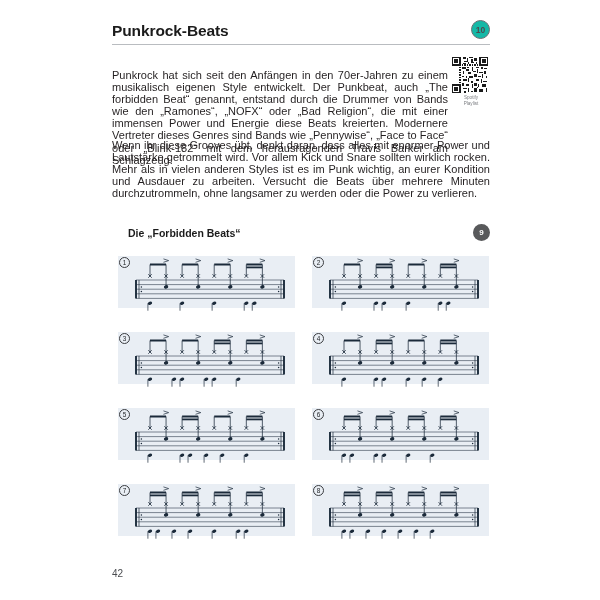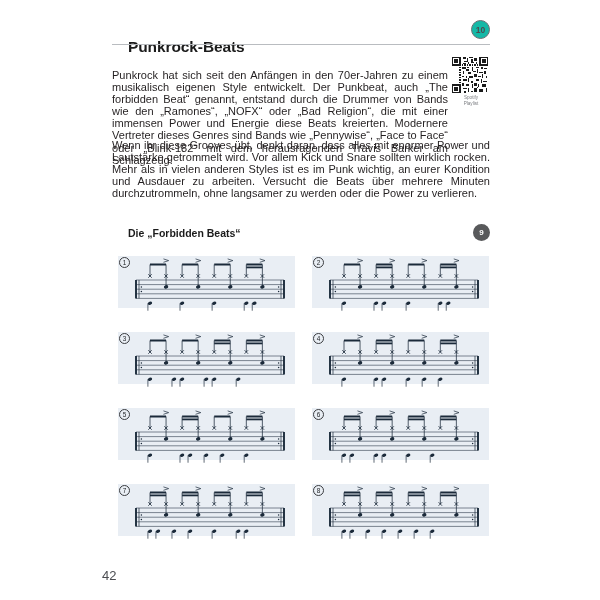--- a/index.html
+++ b/index.html
@@ -27,21 +27,21 @@
     position: absolute;
     left: 112px;
     top: 22px;
     width: 378px;
   }
   .page-title {
     font-size: 15.5px;
     font-weight: bold;
     letter-spacing: -0.1px;
     color: #1b1b1b;
-    margin: 16px;
+    margin: 0;
     line-height: 1.1;
   }
   .title-rule {
     position: absolute;
     left: 0;
     top: 22px;
     width: 378px;
     height: 1px;
     background: #b9bcc0;
   }
@@ -179,23 +179,23 @@
     left: 0;
     top: 0;
     width: 183px;
     height: 59px;
     z-index: 2;
   }
 
   
   .page-number {
     position: absolute;
-    left: 102px;
+    left: 112px;
     top: 568px;
-    font-size: 13px;
+    font-size: 10px;
     color: #4a4c50;
   }
 </style>
 </head>
 <body>
 
 <div class="page">
 
   <div class="header">
     <h1 class="page-title">Punkrock-Beats</h1>

